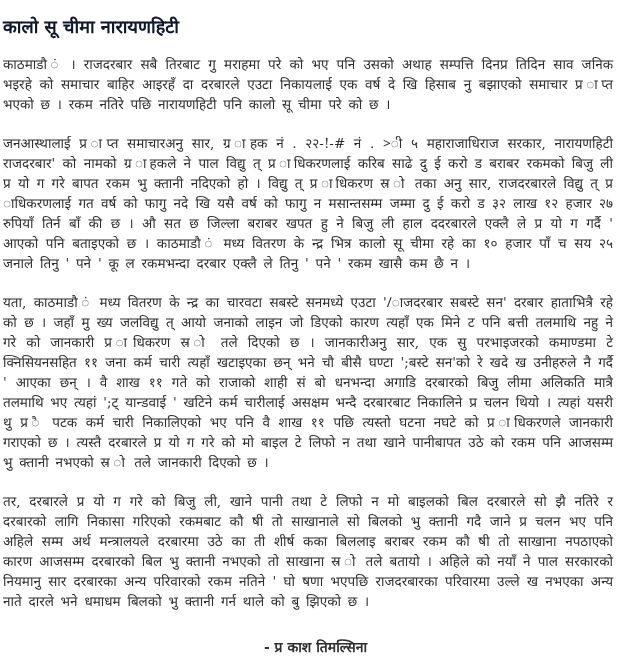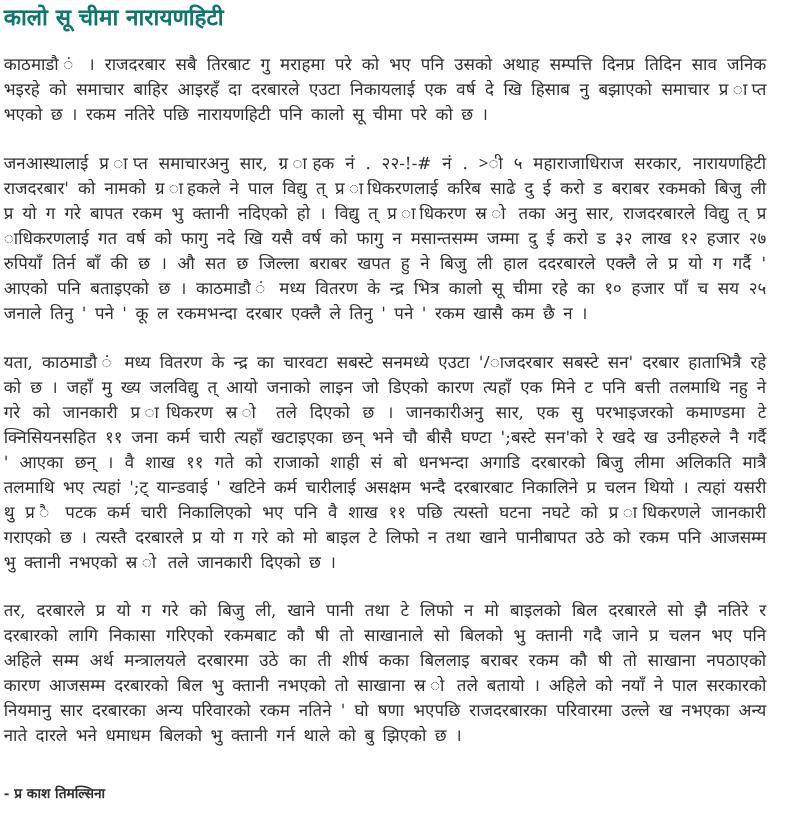--- a/index.html
+++ b/index.html
@@ -14,35 +14,36 @@
     font-family: "DejaVu Serif", "Liberation Serif", serif;
     color: #2f2f2f;
   }
   .document {
     padding: 3px 5px 0 3px;
   }
   .title {
     font-size: 18px;
     line-height: 24px;
     font-weight: bold;
-    color: #0f766e;
-    margin: 0 0 15px 0;
+    color: #0f172a;
+    margin: 12px 0 15px 0;
   }
   .body-para {
     font-size: 13.5px;
     line-height: 20px;
     text-align: justify;
     word-spacing: 2.5px;
     margin: 0 15px 19px 0;
   }
   .byline {
-    font-size: 11px;
+    font-size: 14px;
     line-height: 20px;
     font-weight: bold;
     margin: 26px 0 0 0;
+    text-align: center;
   }
 </style>
 </head>
 <body>
 
 <div class="document">
   <h1 class="title">कालो सू चीमा नारायणहिटी</h1>
 
   <p class="body-para">काठमाडौ ं  । राजदरबार सबै तिरबाट गु मराहमा परे को  भए पनि उसको  अथाह सम्पत्ति दिनप्र तिदिन साव जनिक भइरहे को  समाचार बाहिर आइरहँ दा दरबारले  एउटा निकायलाई  एक वर्ष दे खि हिसाब नु बझाएको  समाचार प्र ाप्त भएको  छ । रकम नतिरे  पछि नारायणहिटी पनि कालो  सू चीमा परे  को  छ ।</p>
 

